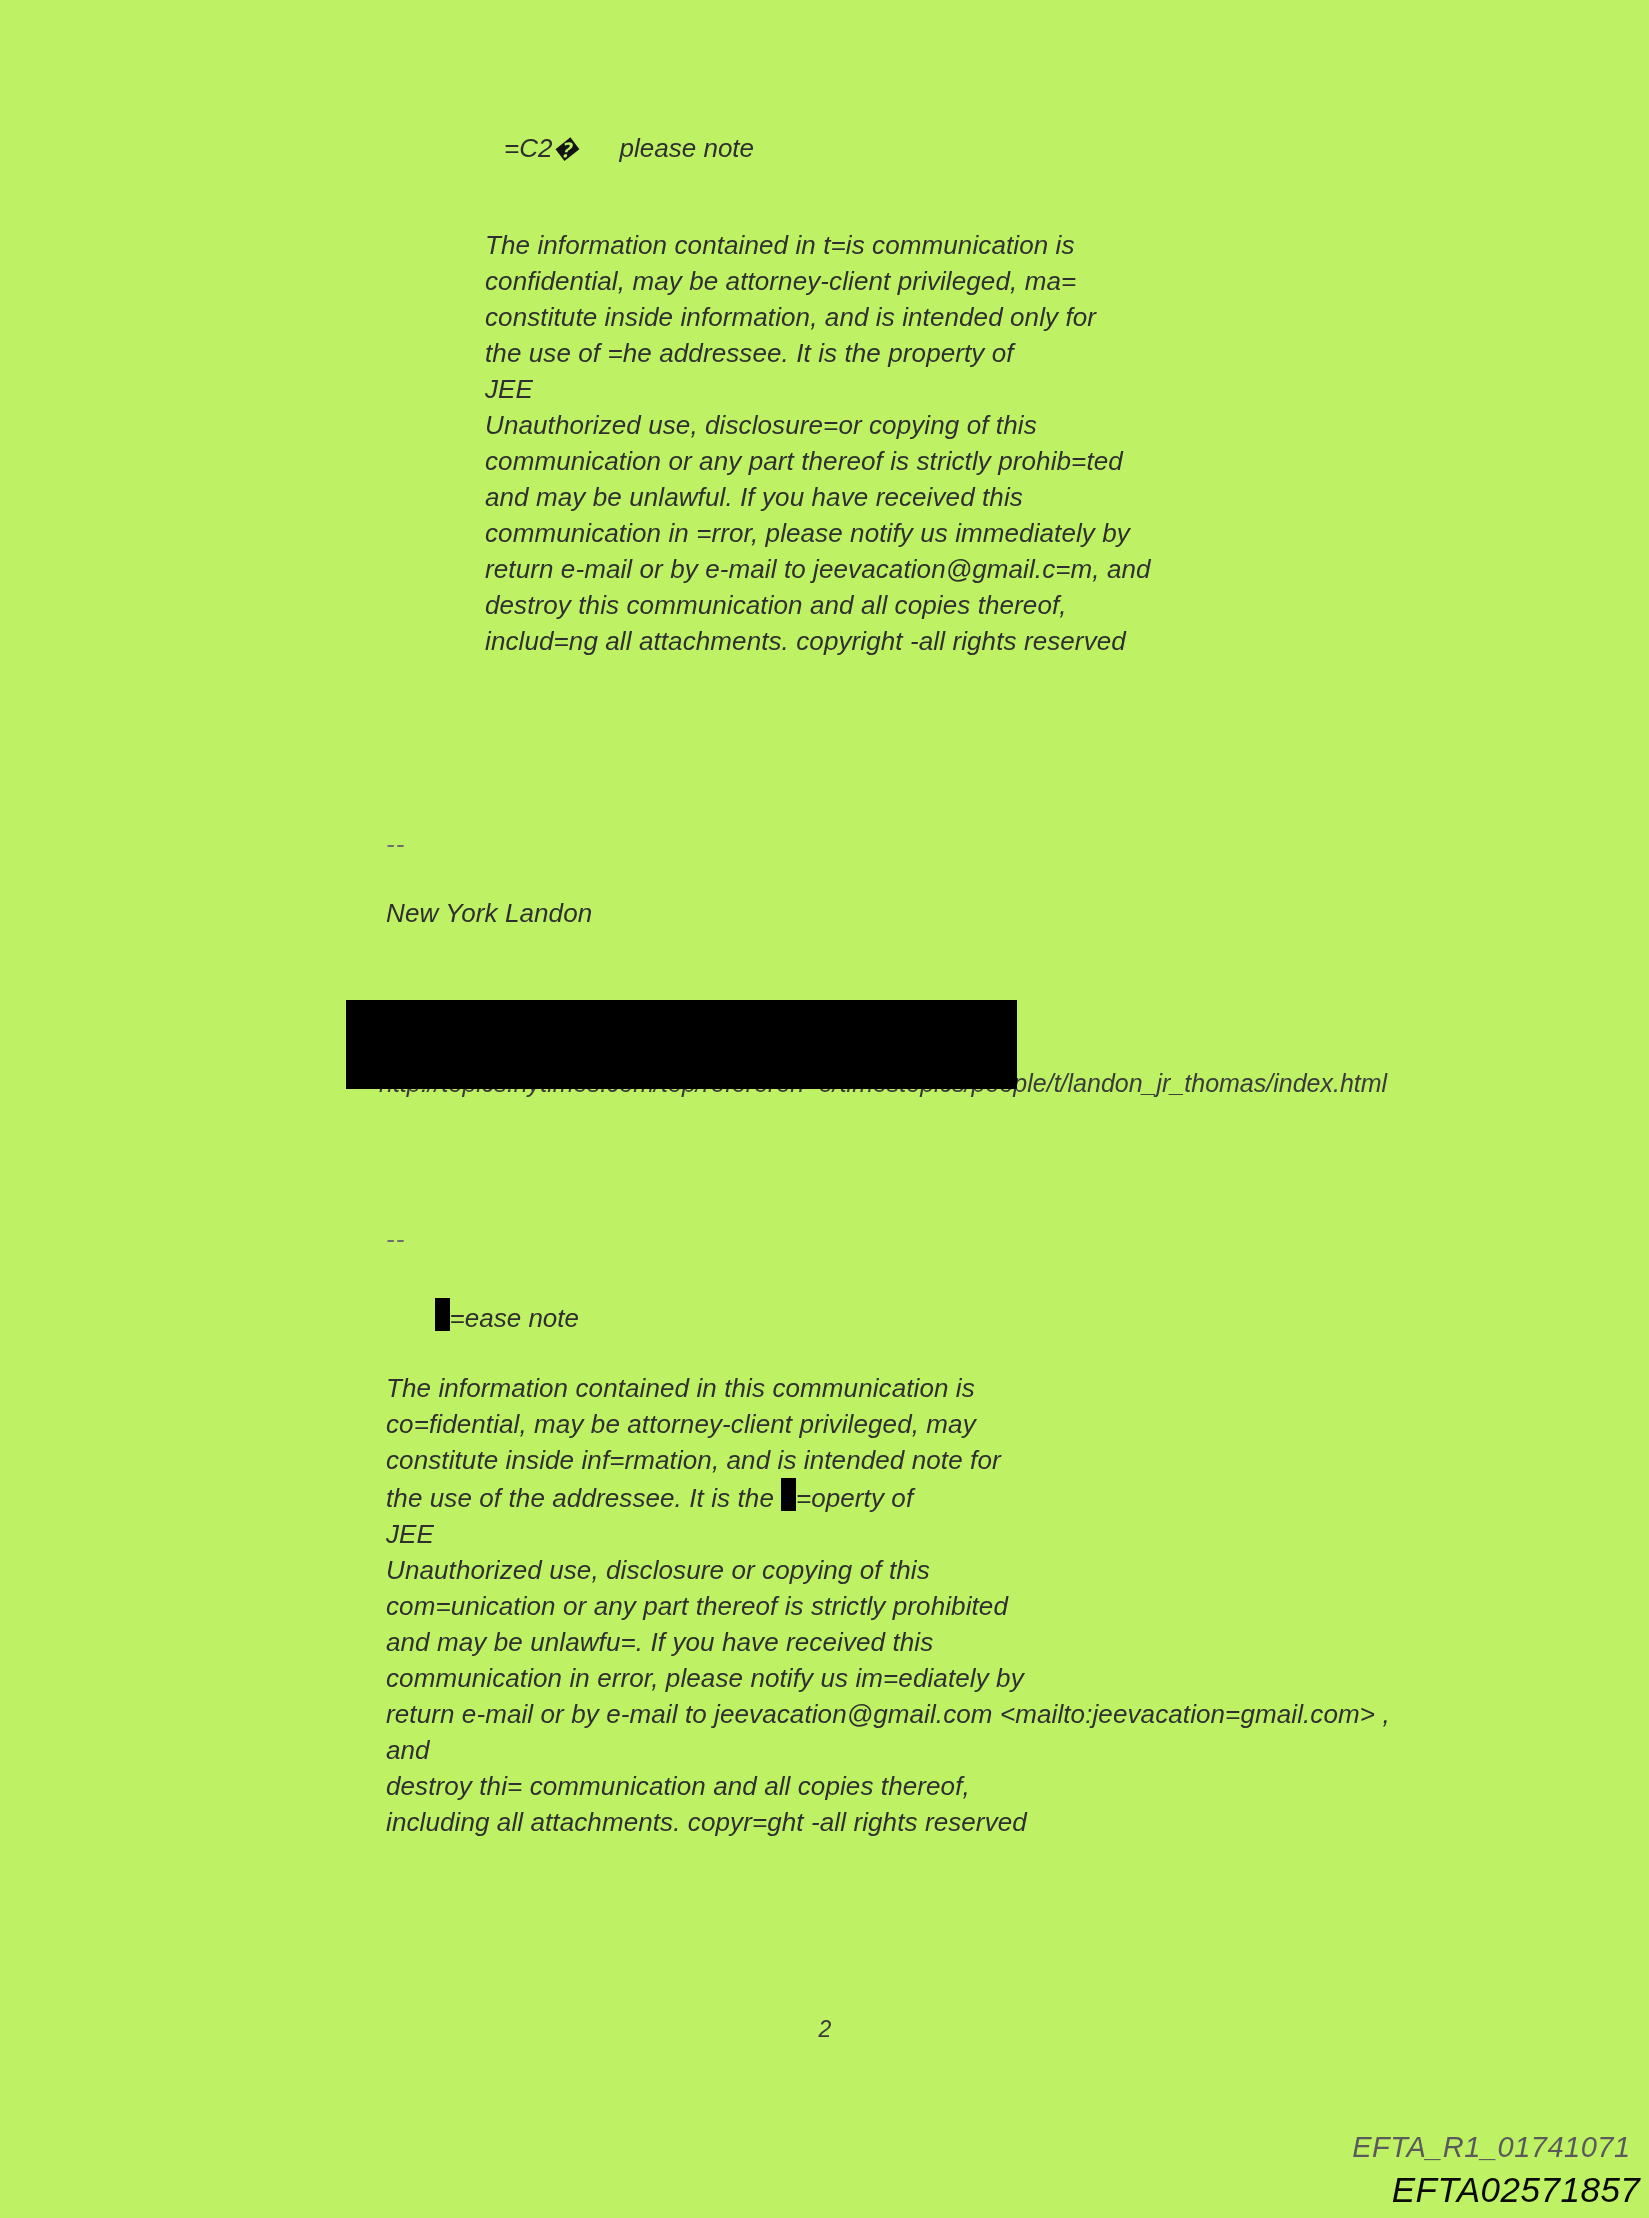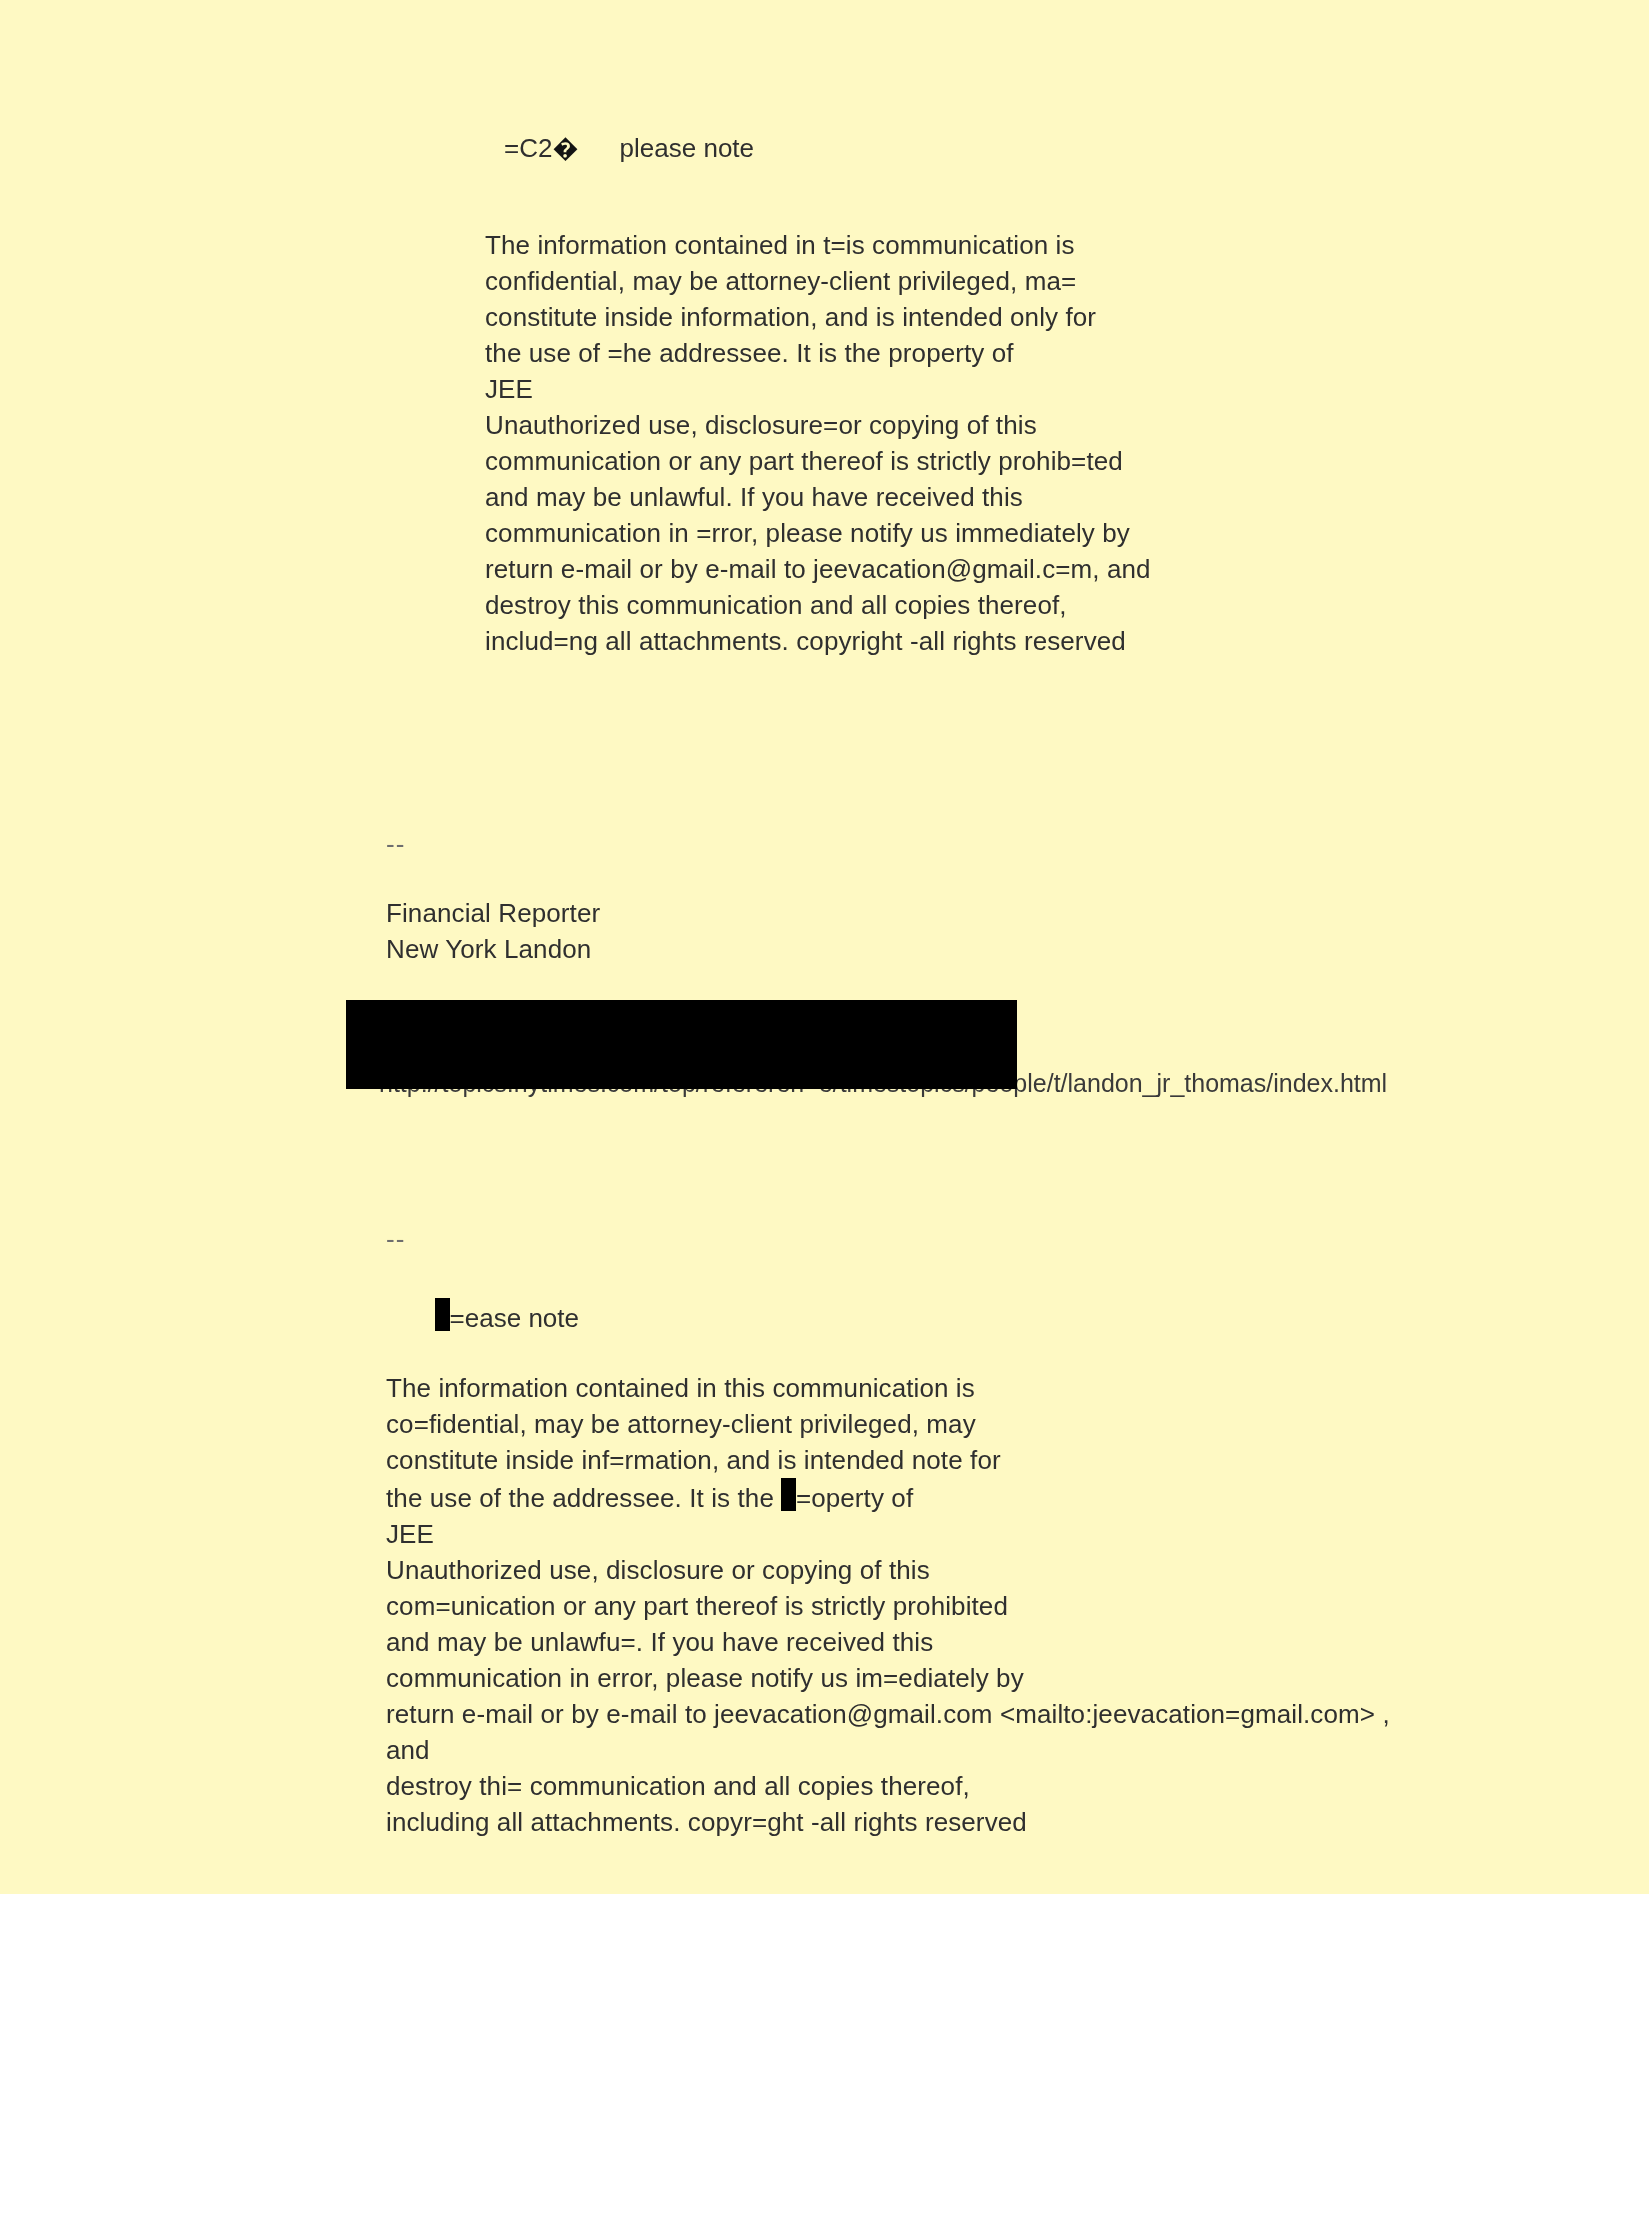--- a/index.html
+++ b/index.html
@@ -8,23 +8,24 @@
     padding: 0;
     background: #ffffff;
   }
   body {
     font-family: "Liberation Sans", sans-serif;
     color: #2b2b2b;
   }
   .page {
     position: relative;
     width: 1650px;
-    height: 1894px;
-    background: #fef9c3;
+    height: 2218px;
+    background: #bef264;
     overflow: hidden;
+    font-style: italic;
   }
 
   
   .doc-text {
     font-family: "Liberation Sans", sans-serif;
     color: #2f2f2f;
     font-size: 26px;
     line-height: 36px;
     white-space: pre-wrap;
     letter-spacing: 0.1px;
@@ -179,21 +180,20 @@
 communication or any part thereof is strictly prohib=ted
 and may be unlawful. If you have received this
 communication in =rror, please notify us immediately by
 return e-mail or by e-mail to jeevacation@gmail.c=m, and
 destroy this communication and all copies thereof,
 includ=ng all attachments. copyright -all rights reserved</div>
 
   <div id="sep-one" class="sep">--</div>
 
   <div id="signature">
-    <div class="doc-text">Financial Reporter</div>
     <div class="doc-text">New York Landon</div>
   </div>
 
   <div id="nyt-url">http://topics.nytimes.com/top/refereren=e/timestopics/people/t/landon_jr_thomas/index.html</div>
 
   <div id="redaction-main" class="redaction-bar"></div>
 
   <div id="sep-two" class="sep">--</div>
 
   <div id="note-header-two"><span id="redaction-note-two" class="redaction-inline"></span><span>=ease note</span></div>

